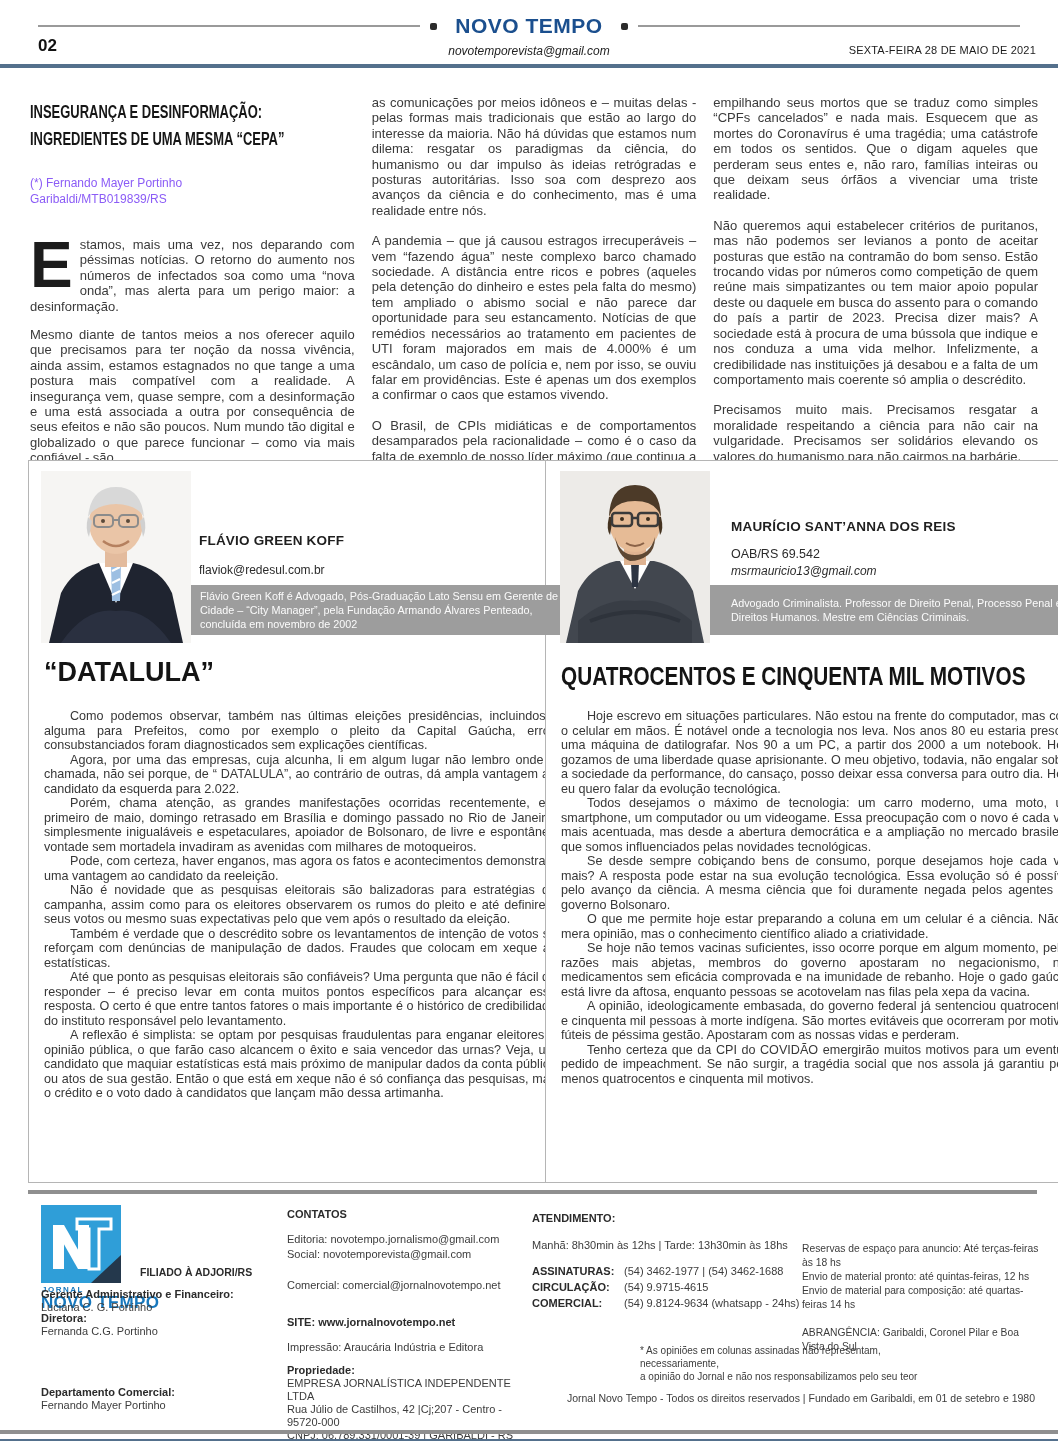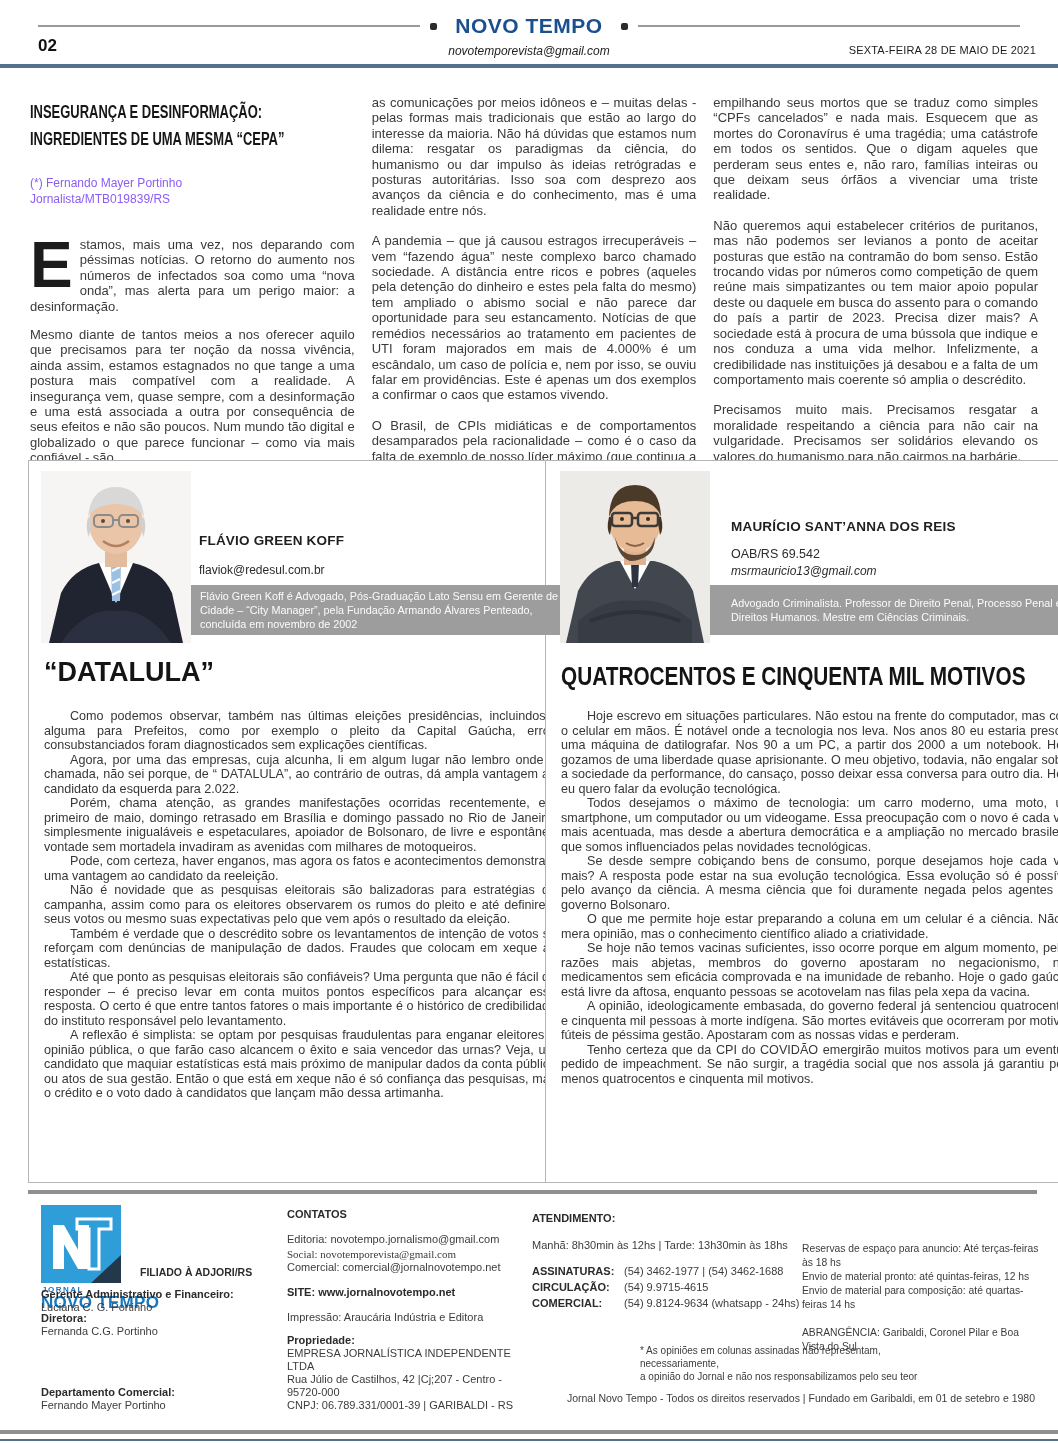--- a/index.html
+++ b/index.html
@@ -86,21 +86,21 @@
 <div class="hd-rule" data-name="header-double-rule"></div>
 
 <section class="topcols" data-name="lead-article">
   <div class="col" data-name="lead-article-col-1">
     <h2 class="t-title" data-name="lead-article-title">
       <div data-name="lead-title-line1">INSEGURANÇA E DESINFORMAÇÃO:</div>
       <div data-name="lead-title-line2">INGREDIENTES DE UMA MESMA “CEPA”</div>
     </h2>
     <div class="byline" data-name="lead-article-byline">
       <div data-name="byline-author">(*) Fernando Mayer Portinho</div>
-      <div data-name="byline-credential">Jornalista/MTB019839/RS</div>
+      <div data-name="byline-credential">Garibaldi/MTB019839/RS</div>
     </div>
     <p class="lead" data-name="lead-paragraph"><span class="dropcap" data-name="drop-cap">E</span><span data-name="lead-paragraph-text">stamos, mais uma vez, nos deparando com péssimas notícias. O retorno do aumento nos números de infectados soa como uma “nova onda”, mas alerta para um perigo maior: a desinformação.</span></p>
     <div class="tbody" data-name="lead-col1-paragraphs">
         <p data-name="paragraph">Mesmo diante de tantos meios a nos oferecer aquilo que precisamos para ter noção da nossa vivência, ainda assim, estamos estagnados no que tange a uma postura mais compatível com a realidade. A insegurança vem, quase sempre, com a desinformação e uma está associada a outra por consequência de seus efeitos e não são poucos. Num mundo tão digital e globalizado o que parece funcionar – como via mais confiável -  são</p>
       </div>
   </div>
   <div class="col" data-name="lead-article-col-2">
     <div class="tbody cont" data-name="lead-col2-paragraphs">
         <p data-name="paragraph">as comunicações por meios idôneos e – muitas delas -  pelas formas mais tradicionais que estão ao largo do interesse da maioria. Não há dúvidas que estamos num dilema: resgatar os paradigmas da ciência, do humanismo ou dar impulso às ideias retrógradas e posturas autoritárias. Isso soa com desprezo aos avanços da ciência e do conhecimento, mas é uma realidade entre nós.</p>
         <p data-name="paragraph">A pandemia – que já causou estragos irrecuperáveis – vem “fazendo água” neste complexo barco chamado sociedade. A distância entre ricos e pobres (aqueles pela detenção do dinheiro e estes pela falta do mesmo) tem ampliado o abismo social e não parece dar oportunidade para seu estancamento. Notícias de que remédios necessários ao tratamento em pacientes de UTI foram majorados em mais de 4.000% é um escândalo, um caso de polícia e, nem por isso, se ouviu falar em providências. Este é apenas um dos exemplos a confirmar o caos que estamos vivendo.</p>
@@ -230,22 +230,22 @@
 <div class="role ft" style="top:1386px;" data-name="footer-role-comercial">
   <b data-name="role-label">Departamento Comercial:</b><br>
   <span data-name="role-name">Fernando Mayer Portinho</span>
 </div>
 
 <div class="contatos ft" style="top:1208px;" data-name="footer-contatos">
   <b data-name="contatos-heading">CONTATOS</b>
   <div style="height:12px;"></div>
   <div data-name="contatos-lines">
       <div style="margin-bottom:2px;" data-name="contato-line">Editoria: novotempo.jornalismo@gmail.com</div>
-      <div style="margin-bottom:0;font-family:Liberation Serif, serif;" data-name="contato-line">Social: novotemporevista@gmail.com</div>
-      <div style="margin-bottom:2px;" data-name="contato-line">Comercial: comercial@jornalnovotempo.net</div>
+      <div style="margin-bottom:18px;" data-name="contato-line">Social: novotemporevista@gmail.com</div>
+      <div style="margin-bottom:14px;" data-name="contato-line">Comercial: comercial@jornalnovotempo.net</div>
     </div>
   <div style="height:10px;"></div>
   <b data-name="site-line">SITE: www.jornalnovotempo.net</b>
   <div style="height:12px;"></div>
   <div data-name="impressao-line">Impressão: Araucária Indústria e Editora</div>
   <div style="height:10px;"></div>
   <b data-name="propriedade-label">Propriedade:</b>
   <div data-name="propriedade-lines">
       <div data-name="propriedade-line">EMPRESA JORNALÍSTICA INDEPENDENTE LTDA</div>
       <div data-name="propriedade-line">Rua Júlio de Castilhos, 42 |Cj;207 - Centro - 95720-000</div>

